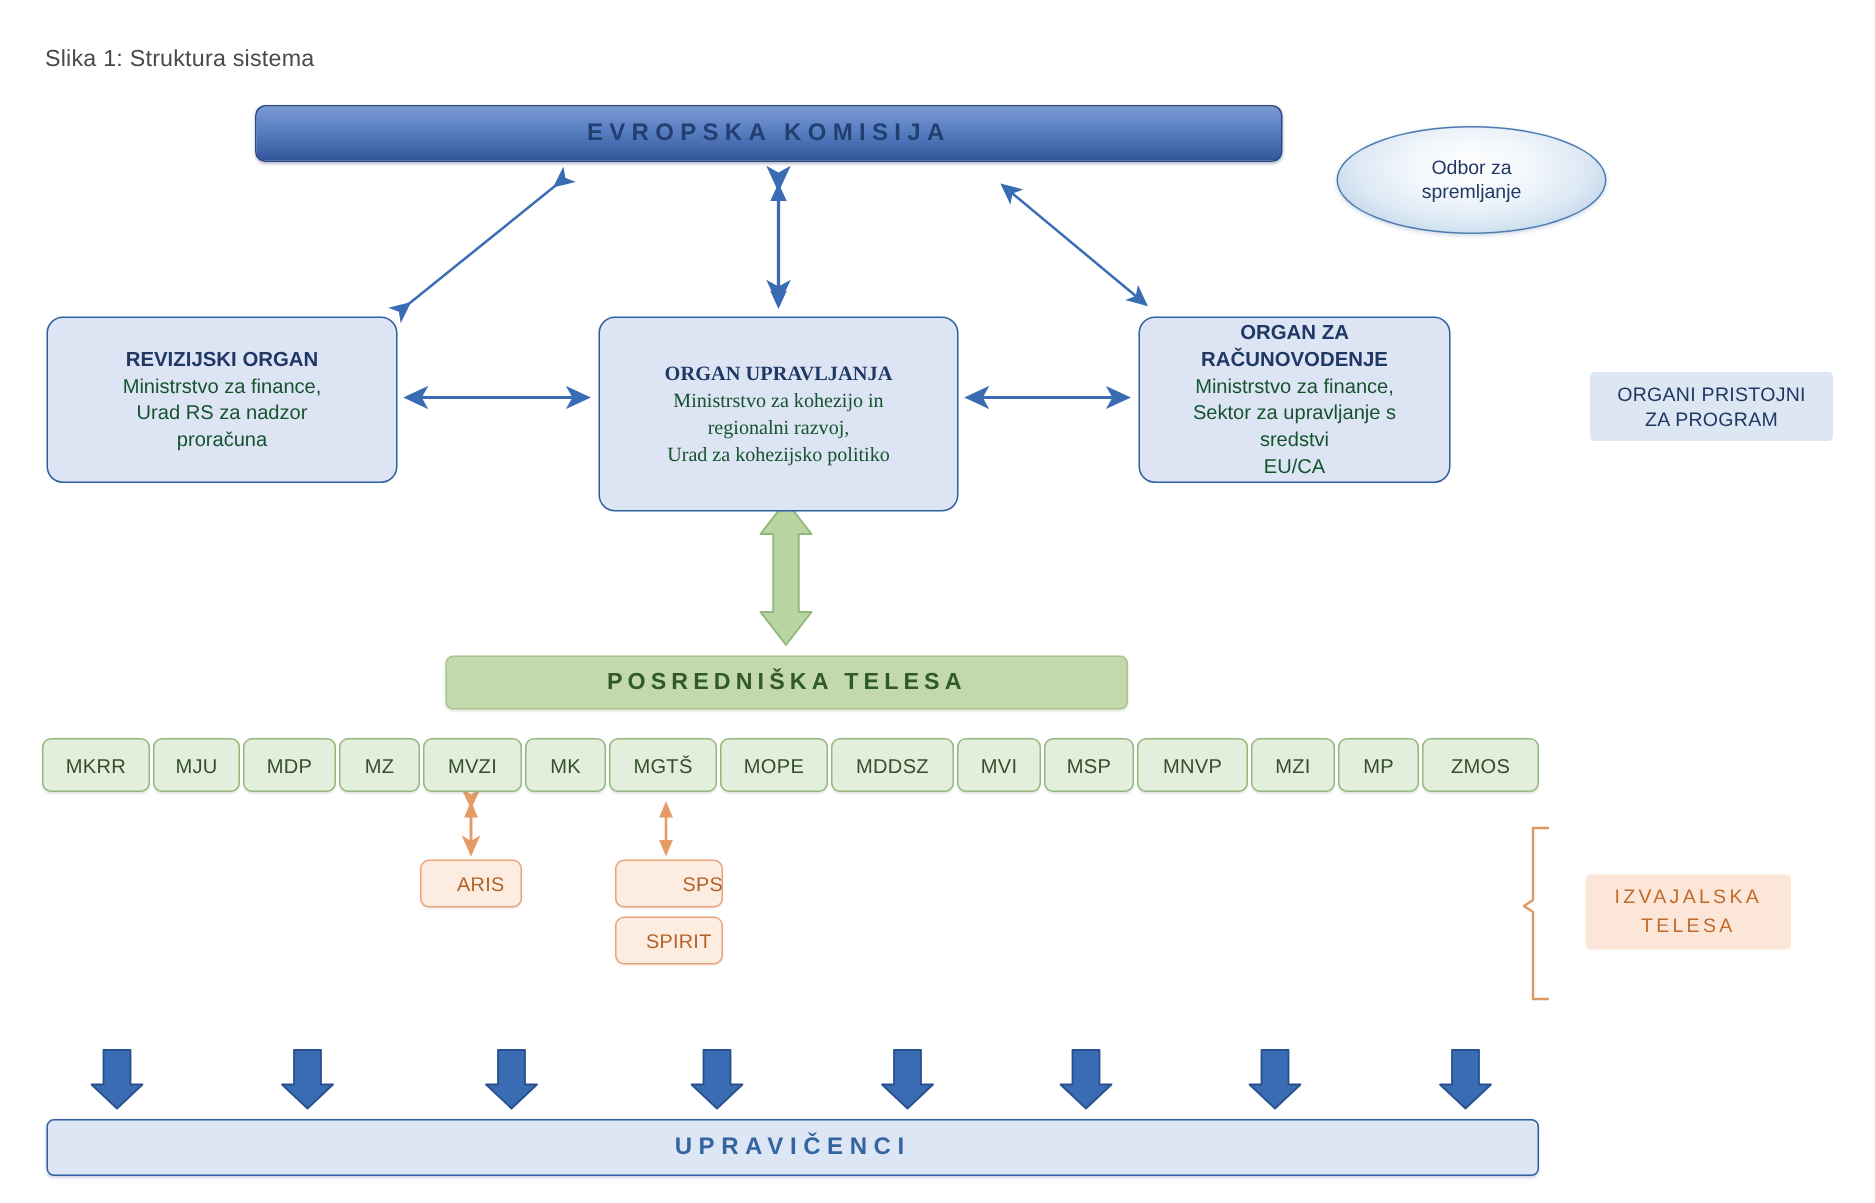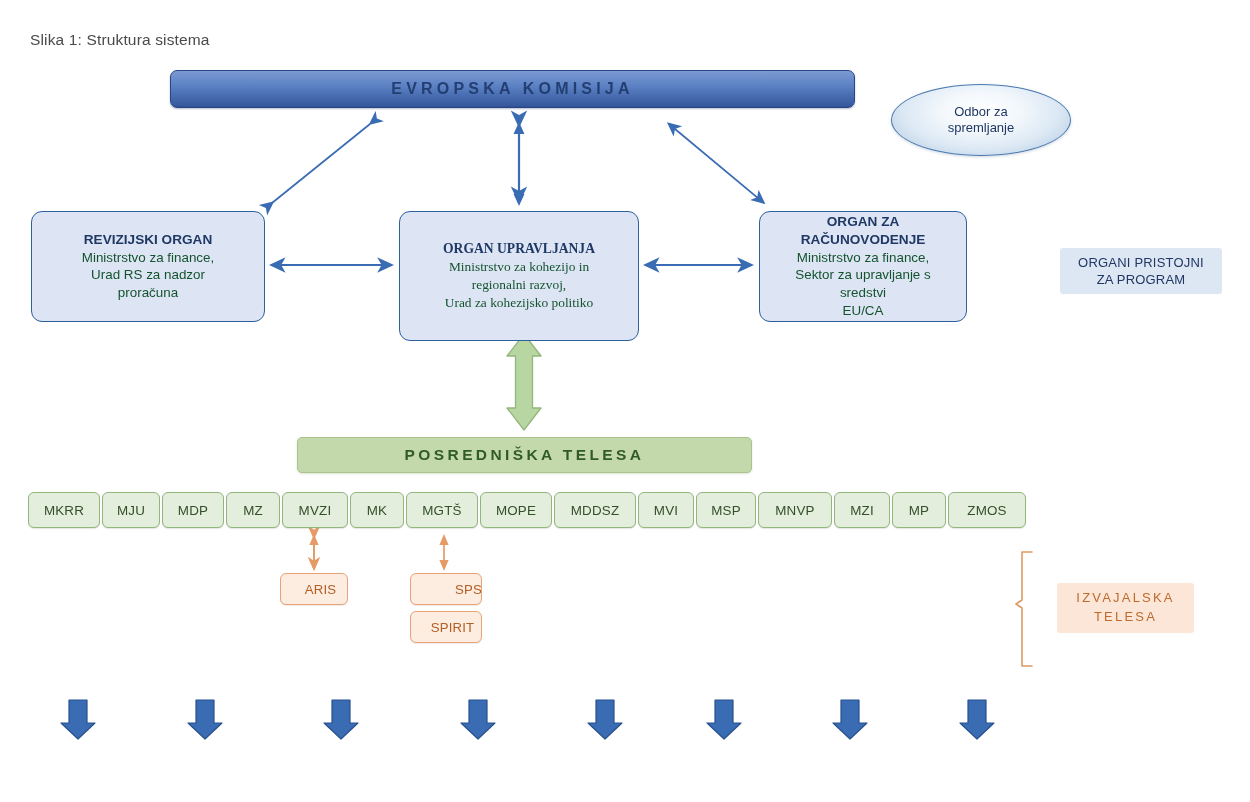--- a/index.html
+++ b/index.html
@@ -282,14 +282,17 @@
       <path d="M69,700 L87,700 L87,723 L95,723 L78,739 L61,723 L69,723 Z" fill="#3a6cb4" stroke="#28508d" stroke-width="1.2" stroke-linejoin="round"></path>
       <path d="M196,700 L214,700 L214,723 L222,723 L205,739 L188,723 L196,723 Z" fill="#3a6cb4" stroke="#28508d" stroke-width="1.2" stroke-linejoin="round"></path>
       <path d="M332,700 L350,700 L350,723 L358,723 L341,739 L324,723 L332,723 Z" fill="#3a6cb4" stroke="#28508d" stroke-width="1.2" stroke-linejoin="round"></path>
       <path d="M469,700 L487,700 L487,723 L495,723 L478,739 L461,723 L469,723 Z" fill="#3a6cb4" stroke="#28508d" stroke-width="1.2" stroke-linejoin="round"></path>
       <path d="M596,700 L614,700 L614,723 L622,723 L605,739 L588,723 L596,723 Z" fill="#3a6cb4" stroke="#28508d" stroke-width="1.2" stroke-linejoin="round"></path>
       <path d="M715,700 L733,700 L733,723 L741,723 L724,739 L707,723 L715,723 Z" fill="#3a6cb4" stroke="#28508d" stroke-width="1.2" stroke-linejoin="round"></path>
       <path d="M841,700 L859,700 L859,723 L867,723 L850,739 L833,723 L841,723 Z" fill="#3a6cb4" stroke="#28508d" stroke-width="1.2" stroke-linejoin="round"></path>
       <path d="M968,700 L986,700 L986,723 L994,723 L977,739 L960,723 L968,723 Z" fill="#3a6cb4" stroke="#28508d" stroke-width="1.2" stroke-linejoin="round"></path>
     </svg>
 
+  <div class="abs bene-bar">
+    <span>UPRAVIČENCI</span>
+  </div>
 
 </div>
 
 </body></html>

